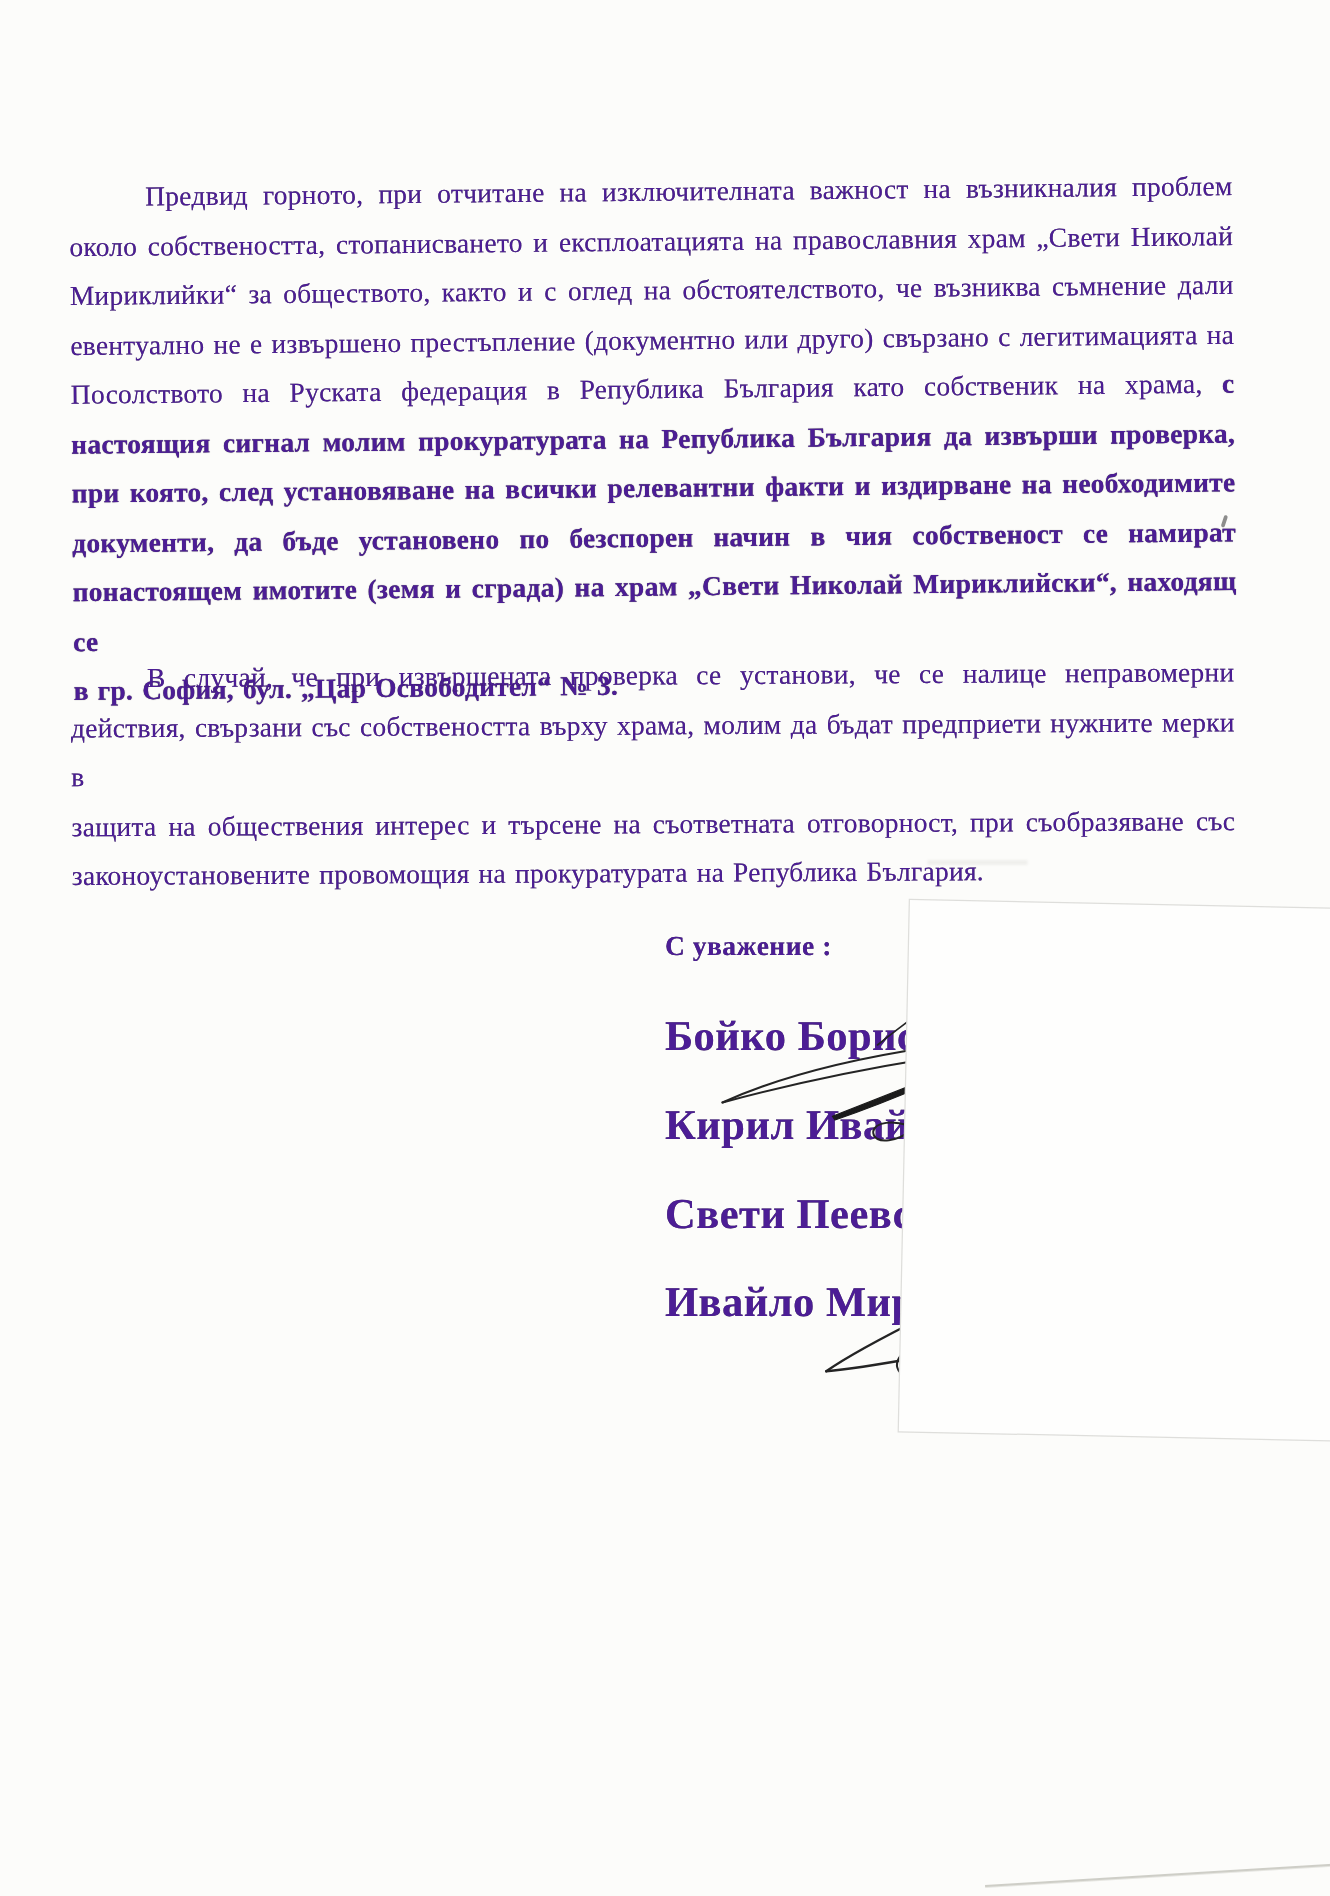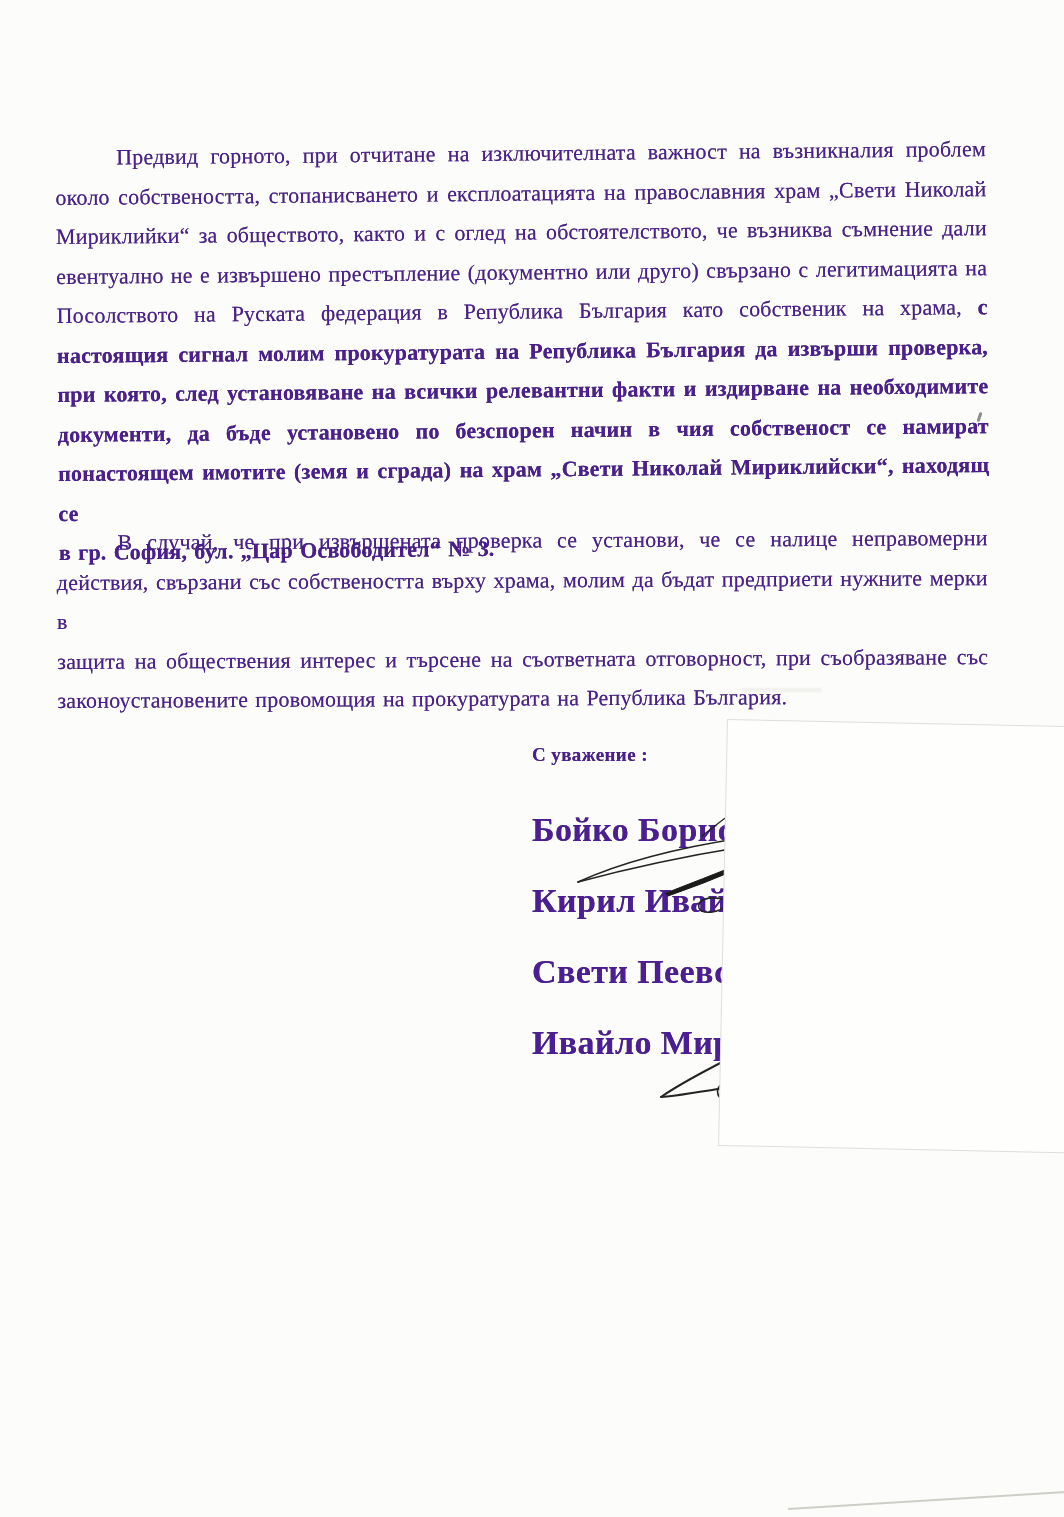--- a/index.html
+++ b/index.html
@@ -46,21 +46,21 @@
   .line.last   { text-align-last: left; }
   .seg-bold {
     font-weight: bold;
     text-shadow: 0 0 0.6px rgba(15,15,15,0.8);
   }
   
   .closing {
     position: absolute;
     left: 532px;
     top: 744px;
-    font-size: 19px;
+    font-size: 22px;
     font-weight: bold;
     letter-spacing: 0.4px;
     text-shadow: 0 0 0.5px rgba(20,20,20,0.7);
     text-align: center;
   }
   .signatories {
     position: absolute;
     left: 532px;
     top: 817px;
   }

